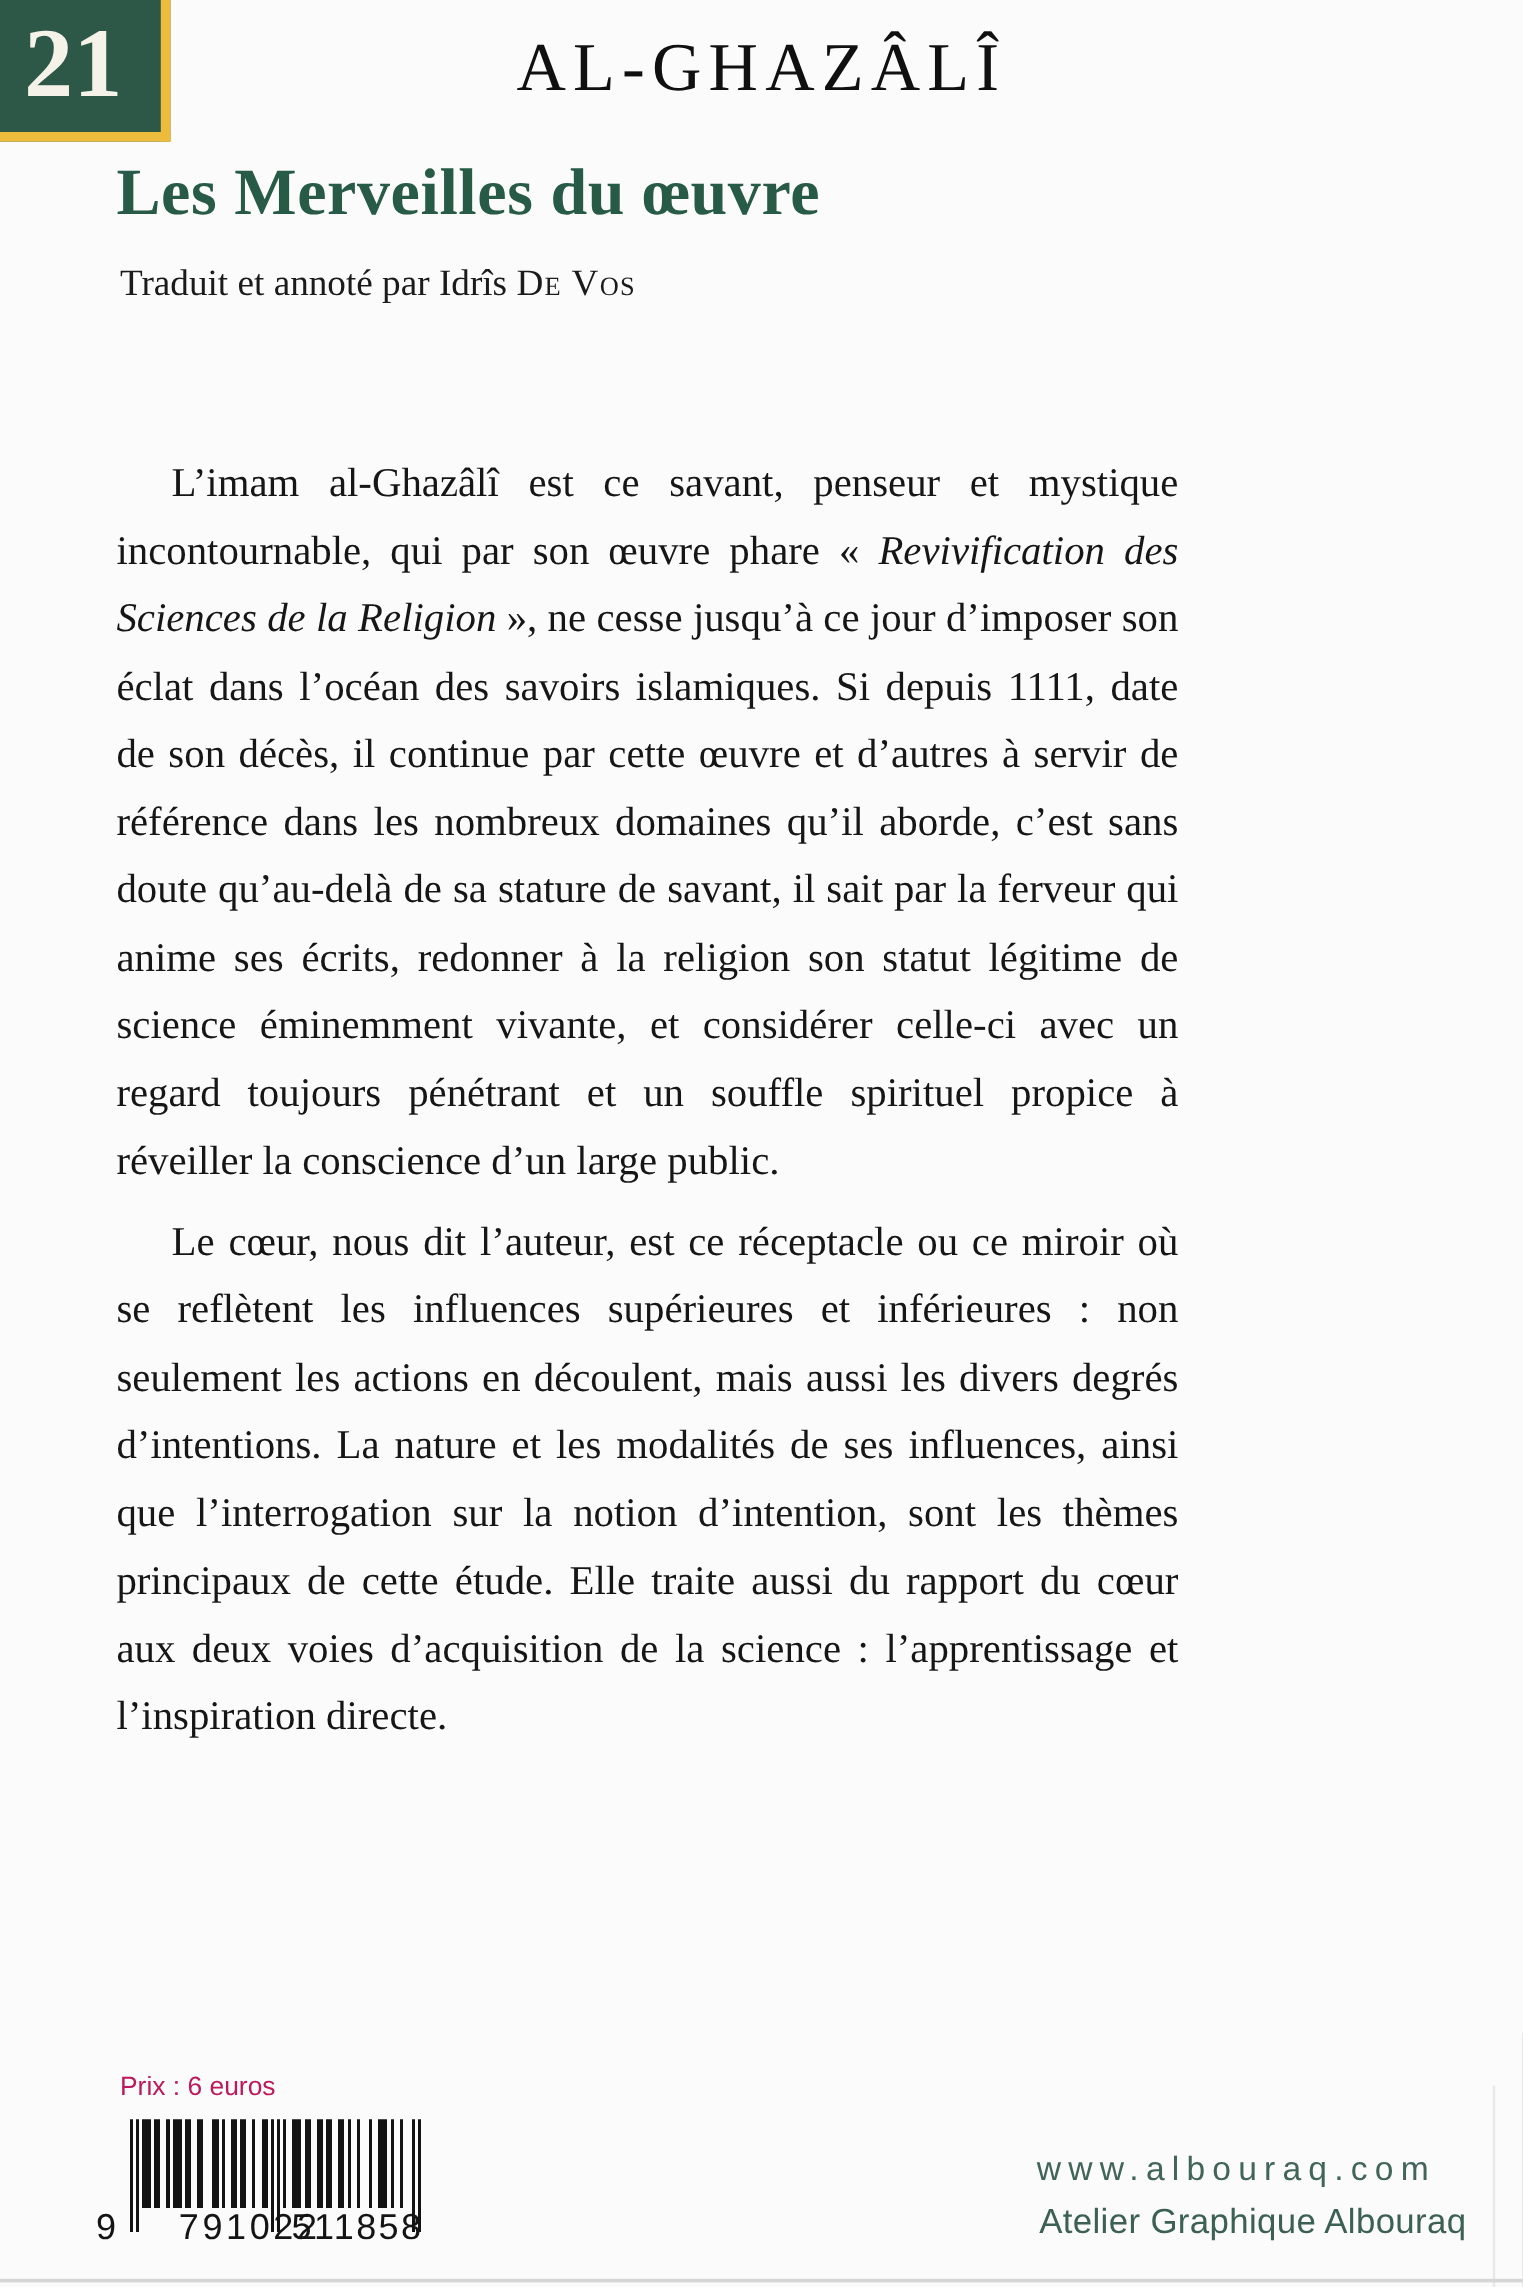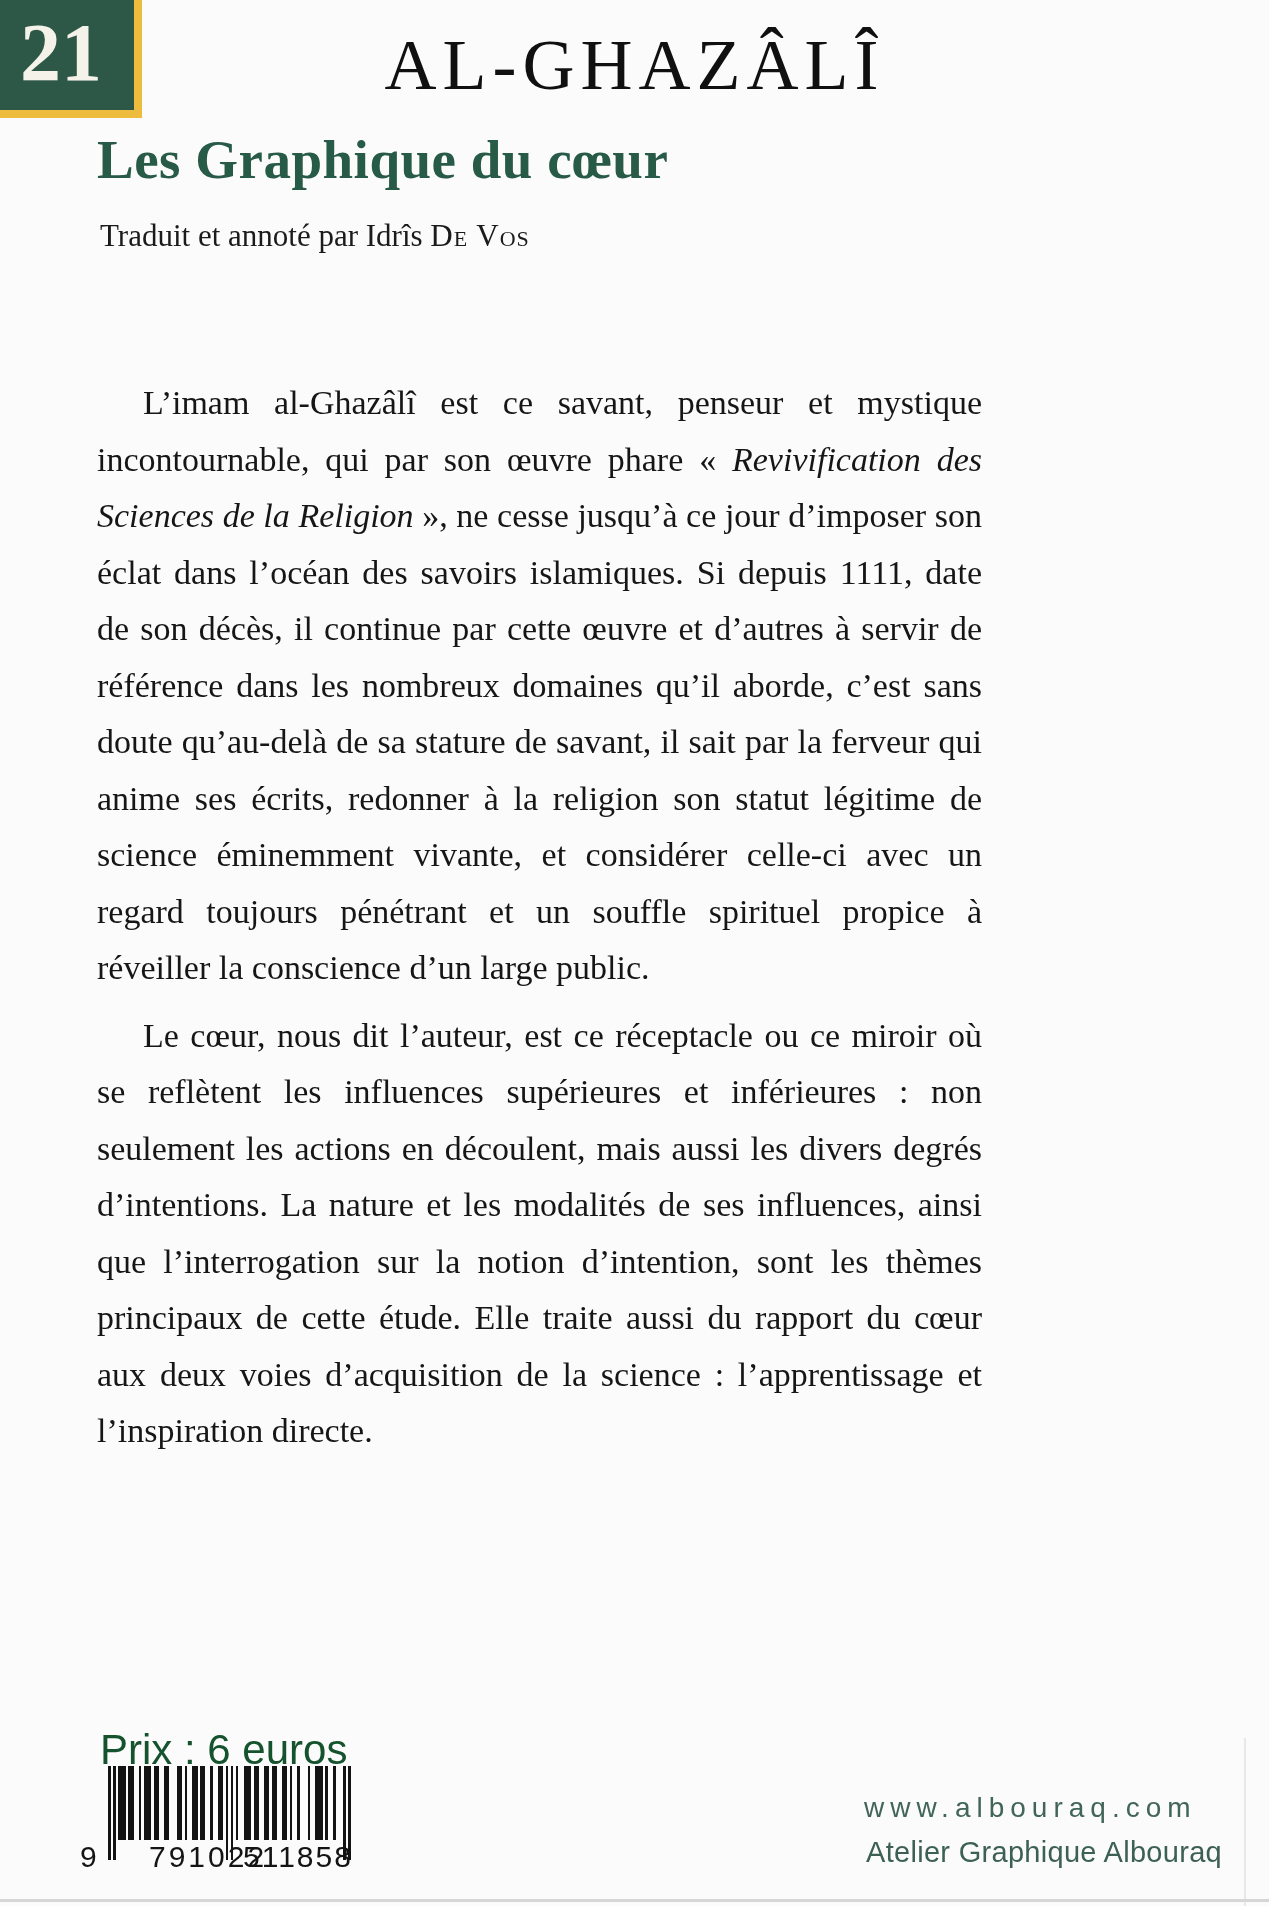--- a/index.html
+++ b/index.html
@@ -25,21 +25,21 @@
     font-size:82px;
     font-weight:bold;
     font-family:"Liberation Serif", serif;
     line-height:1;
     transform:translate(-6px,-2px);
   }
   
   .author-title{
     position:absolute;top:24px;left:0;width:100%;
     text-align:center;
-    font-size:72px;
+    font-size:57px;
     letter-spacing:6px;
     color:#101010;
     font-weight:400;
   }
   .book-title{
     position:absolute;left:97px;top:128px;
     font-size:55px;
     font-weight:bold;
     color:#275a47;
     letter-spacing:0.5px;
@@ -57,22 +57,22 @@
     line-height:56.5px;
     color:#161616;
     text-align:justify;
   }
   .body-text p{margin:0 0 11px 0;text-indent:46px;}
   .body-text .it{font-style:italic;}
   
   .price{
     position:absolute;left:100px;top:1726px;
     font-family:"Liberation Sans", sans-serif;
-    font-size:42px;
-    color:#14532d;
+    font-size:22px;
+    color:#be185d;
   }
   .barcode{
     position:absolute;left:108px;top:1766px;
   }
   .barcode-digits{
     position:absolute;top:1840px;left:0;
     font-family:"Liberation Sans", sans-serif;
     font-size:30px;
     color:#141414;
   }
@@ -108,21 +108,21 @@
 <body>
 
 <div class="page">
 
   <div class="badge">
     <span class="badge-number">21</span>
   </div>
 
   <div class="author-title">AL-GHAZÂLÎ</div>
 
-  <div class="book-title">Les Graphique du cœur</div>
+  <div class="book-title">Les Merveilles du œuvre</div>
 
   <div class="translator"><span>Traduit et annoté par Idrîs </span><span class="sc">De Vos</span></div>
 
   <div class="body-text" id="body-text">
       <p><span>L’imam al-Ghazâlî est ce savant, penseur et mystique incontournable, qui par son œuvre phare « </span><span class="it">Revivification des Sciences de la Religion</span><span> », ne cesse jusqu’à ce jour d’imposer son éclat dans l’océan des savoirs islamiques. Si depuis 1111, date de son décès, il continue par cette œuvre et d’autres à servir de référence dans les nombreux domaines qu’il aborde, c’est sans doute qu’au-delà de sa stature de savant, il sait par la ferveur qui anime ses écrits, redonner à la religion son statut légitime de science éminemment vivante, et considérer celle-ci avec un regard toujours pénétrant et un souffle spirituel propice à réveiller la conscience d’un large public.</span></p>
       <p><span>Le cœur, nous dit l’auteur, est ce réceptacle ou ce miroir où se reflètent les influences supérieures et inférieures : non seulement les actions en découlent, mais aussi les divers degrés d’intentions. La nature et les modalités de ses influences, ainsi que l’interrogation sur la notion d’intention, sont les thèmes principaux de cette étude. Elle traite aussi du rapport du cœur aux deux voies d’acquisition de la science : l’apprentissage et l’inspiration directe.</span></p>
     </div>
 
   <div class="price">Prix : 6 euros</div>
 

